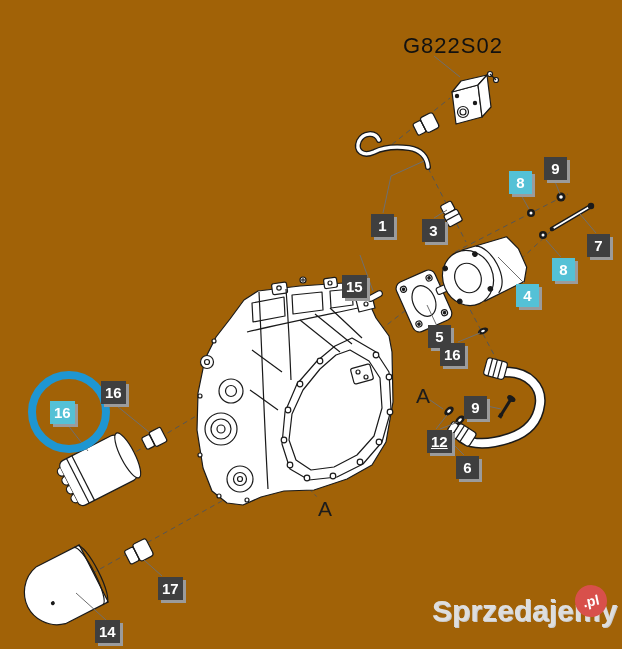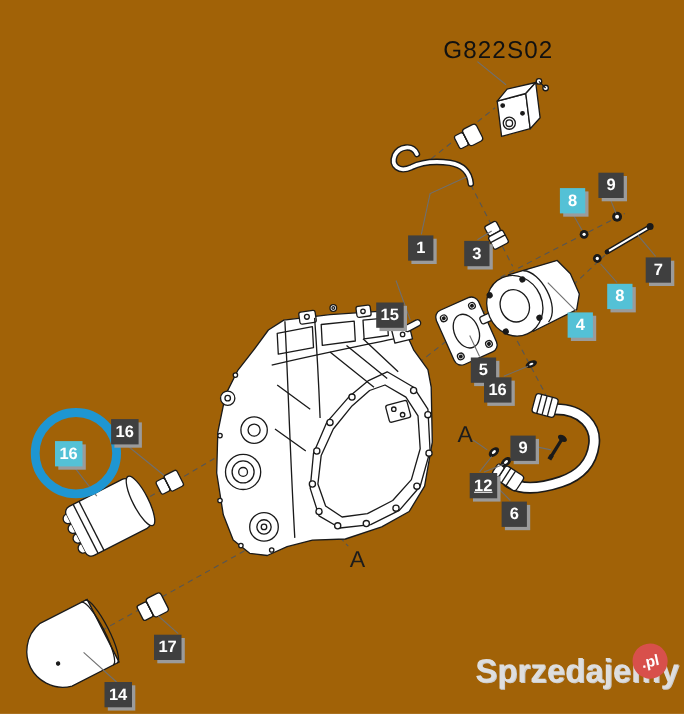--- a/index.html
+++ b/index.html
@@ -283,21 +283,21 @@
   <div class="plabel dark" style="left:587px; top:234px;">7</div>
   <div class="plabel cyan" style="left:552px; top:258px;">8</div>
   <div class="plabel cyan" style="left:516px; top:284px;">4</div>
   <div class="plabel dark" style="left:428px; top:325px;">5</div>
   <div class="plabel dark" style="left:440px; top:343px;">16</div>
   <div class="plabel dark" style="left:464px; top:396px;">9</div>
   <div class="plabel dark" style="left:427px; top:430px;text-decoration:underline;">12</div>
   <div class="plabel dark" style="left:456px; top:456px;">6</div>
   <div class="plabel cyan" style="left:50px;  top:401px;">16</div>
   <div class="plabel dark" style="left:101px; top:381px;">16</div>
-  <div class="plabel dark" style="left:140px; top:577px;">17</div>
+  <div class="plabel dark" style="left:158px; top:577px;">17</div>
   <div class="plabel dark" style="left:95px;  top:620px;">14</div>
 
   <div class="ref-letter" style="left:416px; top:384px;">A</div>
   <div class="ref-letter" style="left:318px; top:497px;">A</div>
 
   <div class="wm">
     <span class="wm-text">Sprzedajemy</span>
     <span class="wm-badge">.pl</span>
   </div>
 

